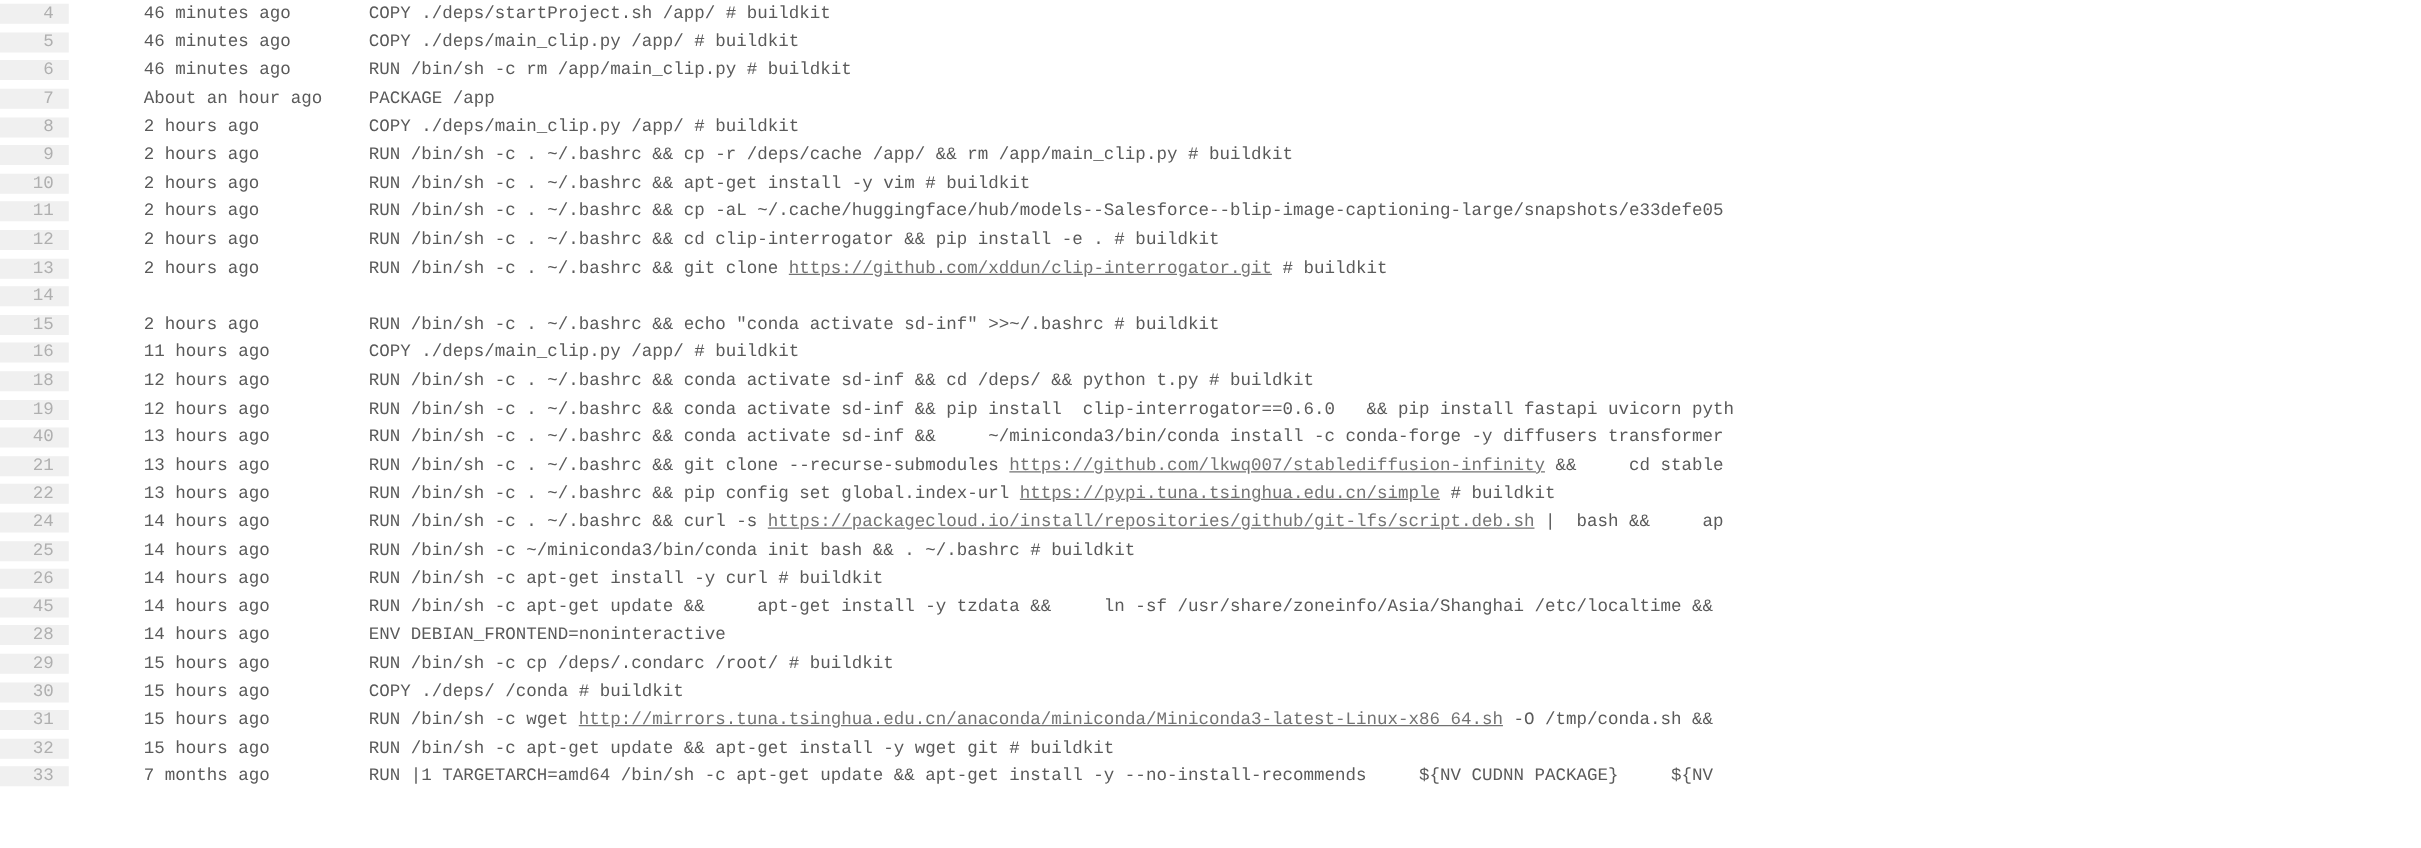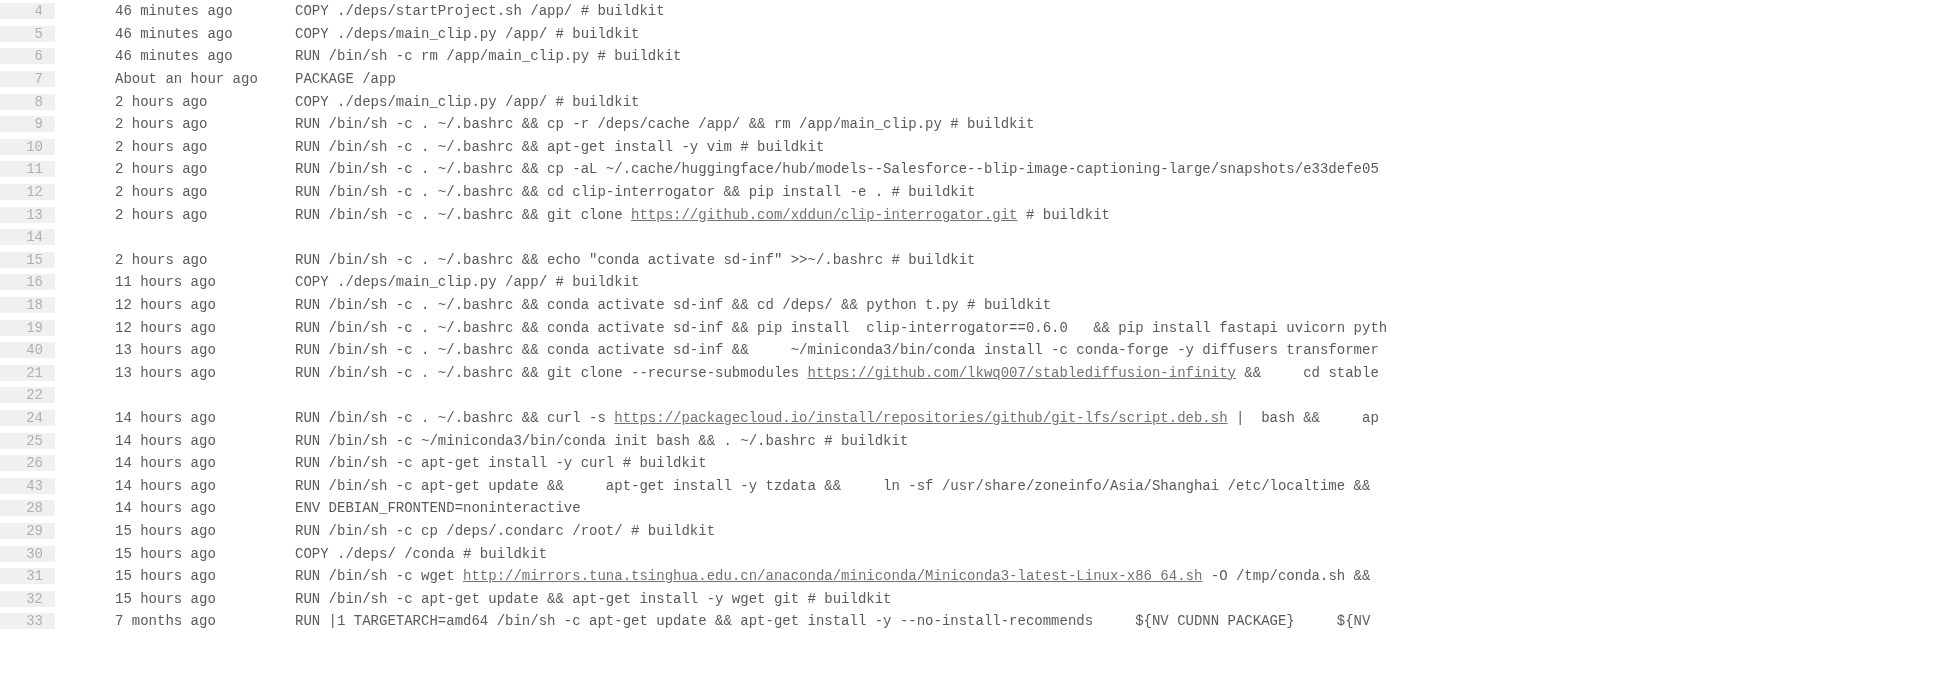--- a/index.html
+++ b/index.html
@@ -128,38 +128,39 @@
       <div class="content-cell"><span class="col-age">13 hours ago</span><span>RUN /bin/sh -c . ~/.bashrc &amp;&amp; conda activate sd-inf &amp;&amp;     ~/miniconda3/bin/conda install -c conda-forge -y diffusers transformer</span></div>
     </div>
     <div class="line">
       <div class="line-number">21</div>
       <div class="gutter-space"></div>
       <div class="content-cell"><span class="col-age">13 hours ago</span><span>RUN /bin/sh -c . ~/.bashrc &amp;&amp; git clone --recurse-submodules </span><a href="#">https://github.com/lkwq007/stablediffusion-infinity</a><span> &amp;&amp;     cd stable</span></div>
     </div>
     <div class="line">
       <div class="line-number">22</div>
       <div class="gutter-space"></div>
+      <div class="content-cell"><span class="col-age">13 hours ago</span><span>RUN /bin/sh -c . ~/.bashrc &amp;&amp; pip config set global.index-url </span><a href="#">https://pypi.tuna.tsinghua.edu.cn/simple</a><span> # buildkit</span></div>
     </div>
     <div class="line">
       <div class="line-number">24</div>
       <div class="gutter-space"></div>
       <div class="content-cell"><span class="col-age">14 hours ago</span><span>RUN /bin/sh -c . ~/.bashrc &amp;&amp; curl -s </span><a href="#">https://packagecloud.io/install/repositories/github/git-lfs/script.deb.sh</a><span> |  bash &amp;&amp;     ap</span></div>
     </div>
     <div class="line">
       <div class="line-number">25</div>
       <div class="gutter-space"></div>
       <div class="content-cell"><span class="col-age">14 hours ago</span><span>RUN /bin/sh -c ~/miniconda3/bin/conda init bash &amp;&amp; . ~/.bashrc # buildkit</span></div>
     </div>
     <div class="line">
       <div class="line-number">26</div>
       <div class="gutter-space"></div>
       <div class="content-cell"><span class="col-age">14 hours ago</span><span>RUN /bin/sh -c apt-get install -y curl # buildkit</span></div>
     </div>
     <div class="line">
-      <div class="line-number">43</div>
+      <div class="line-number">45</div>
       <div class="gutter-space"></div>
       <div class="content-cell"><span class="col-age">14 hours ago</span><span>RUN /bin/sh -c apt-get update &amp;&amp;     apt-get install -y tzdata &amp;&amp;     ln -sf /usr/share/zoneinfo/Asia/Shanghai /etc/localtime &amp;&amp; </span></div>
     </div>
     <div class="line">
       <div class="line-number">28</div>
       <div class="gutter-space"></div>
       <div class="content-cell"><span class="col-age">14 hours ago</span><span>ENV DEBIAN_FRONTEND=noninteractive</span></div>
     </div>
     <div class="line">
       <div class="line-number">29</div>

